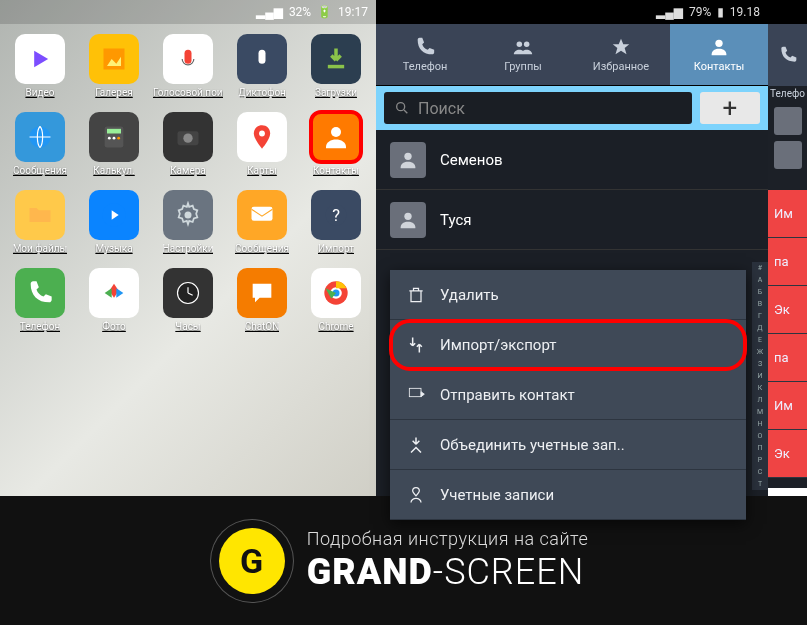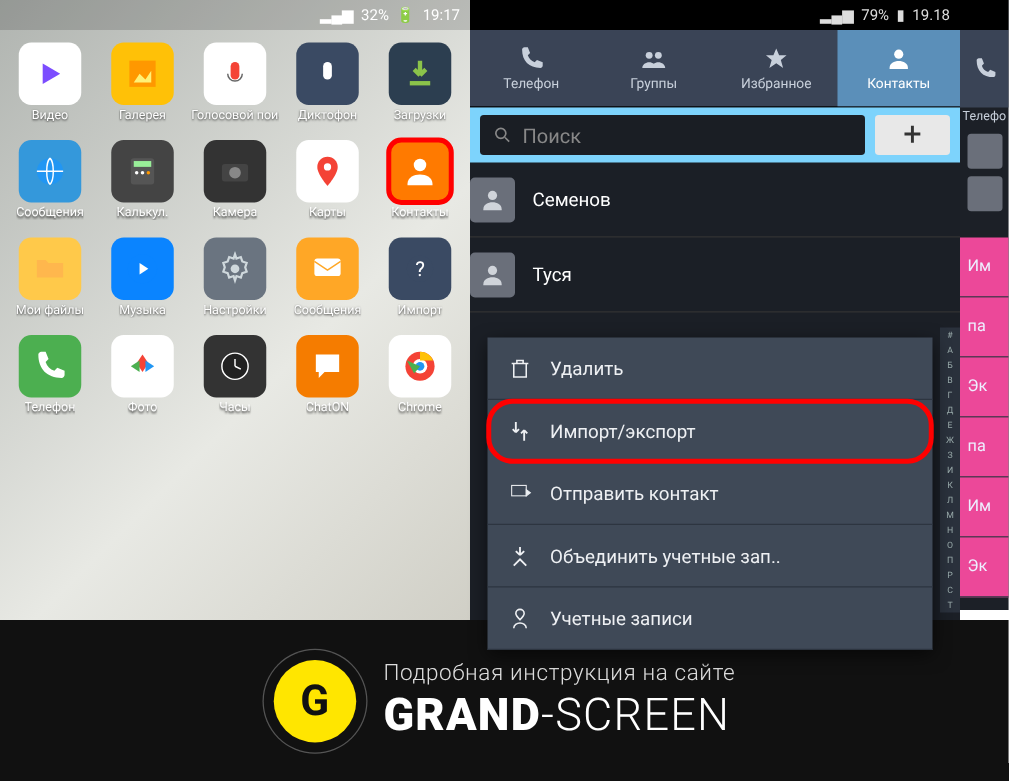--- a/index.html
+++ b/index.html
@@ -8,46 +8,46 @@
   .phone { position: relative; }
   
   .left { width: 376px; height: 496px; background: linear-gradient(135deg,#b0b4b0 0%,#e8e9e4 60%,#d0cfc6 100%); }
   .statusbar { height: 24px; display: flex; justify-content: flex-end; align-items: center; gap: 6px; padding: 0 8px; font-size: 12px; color: #fff; background: rgba(0,0,0,.15); }
   .statusbar-dark { color:#ddd; background:#000;}
   .tabs-left { height: 42px; display: flex; align-items: stretch; background: rgba(0,0,0,.2); border-bottom:1px solid rgba(0,0,0,.2);}
   .tab-left { flex:1; display:flex; align-items:center; justify-content:center; color:#fff; font-size:16px;}
   .tab-left.active{ border-bottom:3px solid #fff;}
   .dlbtn { width:44px; display:flex; align-items:center; justify-content:center; color:#fff;}
   .appgrid { display:grid; grid-template-columns:repeat(5,1fr); padding:10px 4px; gap:14px 2px;}
-  .app { display:flex; flex-direction:column; align-items:center; gap:3px;}
+  .app { display:flex; flex-direction:column; align-items:center; gap:3px;text-decoration:underline;}
   .app .icon-wrap{ width:50px; height:50px; border-radius:10px; display:flex; align-items:center; justify-content:center; position:relative;}
   .app-label{ font-size:10px; color:#fff; text-shadow:0 1px 2px rgba(0,0,0,.8); text-align:center; white-space:nowrap; overflow:hidden; max-width:70px;}
   .hl-red{ outline:4px solid #ff0000; outline-offset:-2px;}
   
   .right{ width:392px; height:496px; background:#1b1f26;}
   .tabs-right{ height:62px; display:flex; background:#3a4456; border-bottom:1px solid #000;}
   .tab-r{ flex:1; display:flex; flex-direction:column; align-items:center; justify-content:center; gap:2px; color:#c8d0db; font-size:11px;}
   .tab-r.active{ background:#5b8fb9; color:#fff;}
   .tab-r svg{ width:22px; height:22px;}
   .searchbar{ height:44px; display:flex; gap:8px; padding:6px 8px; background:#7dd3fc;}
   .search{ flex:1; background:#1a1e24; border-radius:3px; display:flex; align-items:center; padding:0 10px; color:#888; gap:8px;}
   .addbtn{ width:60px; background:#e8e8e8; border-radius:3px; display:flex; align-items:center; justify-content:center; font-size:26px; color:#333;}
   .contact-list{ position:relative;}
-  .contact-row{ height:60px; display:flex; align-items:center; gap:14px; padding:0 0; border-bottom:1px solid #333;}
+  .contact-row{ height:60px; display:flex; align-items:center; gap:14px; padding:0 14px; border-bottom:1px solid #333;}
   .avatar{ width:36px; height:36px; border-radius:4px; background:#6a6f7a; display:flex; align-items:center; justify-content:center;}
   .contact-name{ color:#fff; font-size:15px;}
   .menu{ position:absolute; left:14px; top:20px; width:356px; background:#3f4957; box-shadow:0 4px 14px rgba(0,0,0,.6);}
   .menu-item{ height:50px; display:flex; align-items:center; gap:14px; padding:0 16px; color:#eef0f3; font-size:15px; border-bottom:1px solid #2d3540;}
   .menu-item svg{ width:20px; height:20px; flex:none;}
   .menu-item.hl{ outline:4px solid #ff0000; outline-offset:-3px;border-radius:20px;}
   
   .third{ width:39px; height:488px; background:#1c2027; position:relative; overflow:hidden;}
   .third-tabs{height:62px; background:#3a4456; display:flex; align-items:center; justify-content:center;}
   .third-menu{ position:absolute; right:0; top:190px; width:39px;}
-  .third-item{ height:48px; background:#ec4899; border-bottom:1px solid #2d3540; color:#eef; font-size:13px; display:flex; align-items:center; padding-left:6px;}
+  .third-item{ height:48px; background:#ef4444; border-bottom:1px solid #2d3540; color:#eef; font-size:13px; display:flex; align-items:center; padding-left:6px;}
   .third-avatar{width:28px;height:28px;border-radius:3px;background:#6a6f7a;margin:6px auto;}
   
   .footer{ height:129px; width:807px; background:#111; display:flex; align-items:center; justify-content:center; gap:22px; color:#fff;}
   .logo-g{ width:66px; height:66px; border-radius:50%; background:#ffe600; display:flex; align-items:center; justify-content:center; font-size:34px; font-weight:bold; color:#111; box-shadow:0 0 0 8px #111, 0 0 0 9px #555;}
   .footer-text{ display:flex; flex-direction:column;}
   .tagline{ font-size:18px; color:#ddd; font-weight:300; letter-spacing:.5px;}
   .brand{ font-size:36px; font-weight:bold; letter-spacing:1px; margin-top:2px;}
   .brand span{ font-weight:300;}
   .alpha{ position:absolute; right:0; top:132px; width:16px; background:#2a313c; color:#9aa; font-size:7px; line-height:12px; text-align:center;}
 </style>

